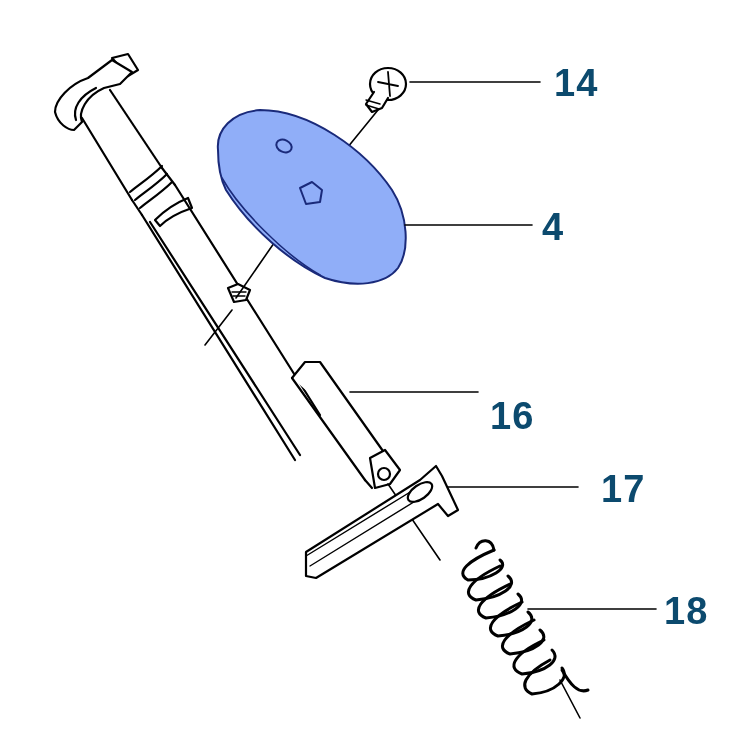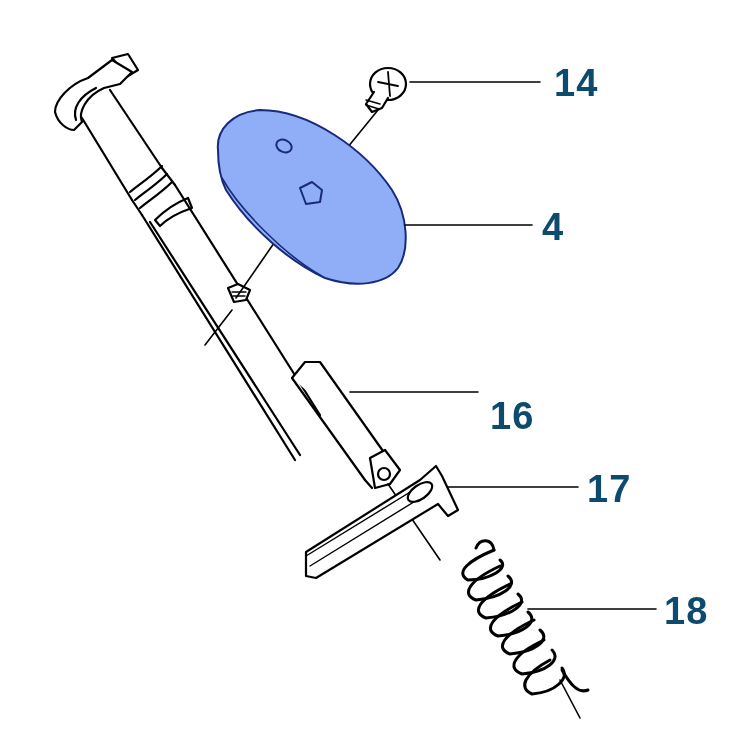--- a/index.html
+++ b/index.html
@@ -102,14 +102,14 @@
       <path d="M350 392 L 478 392"></path>
       <path d="M448 487 L 578 487"></path>
       <path d="M528 609 L 656 609"></path>
     </g>
   </g>
 </svg>
 
 <div class="callout-label" style="left:554px; top:64px;">14</div>
 <div class="callout-label" style="left:542px; top:208px;">4</div>
 <div class="callout-label" style="left:490px; top:397px;">16</div>
-<div class="callout-label" style="left:587px; top:470px;">17</div>
+<div class="callout-label" style="left:601px; top:470px;">17</div>
 <div class="callout-label" style="left:664px; top:592px;">18</div>
 
 </body></html>

